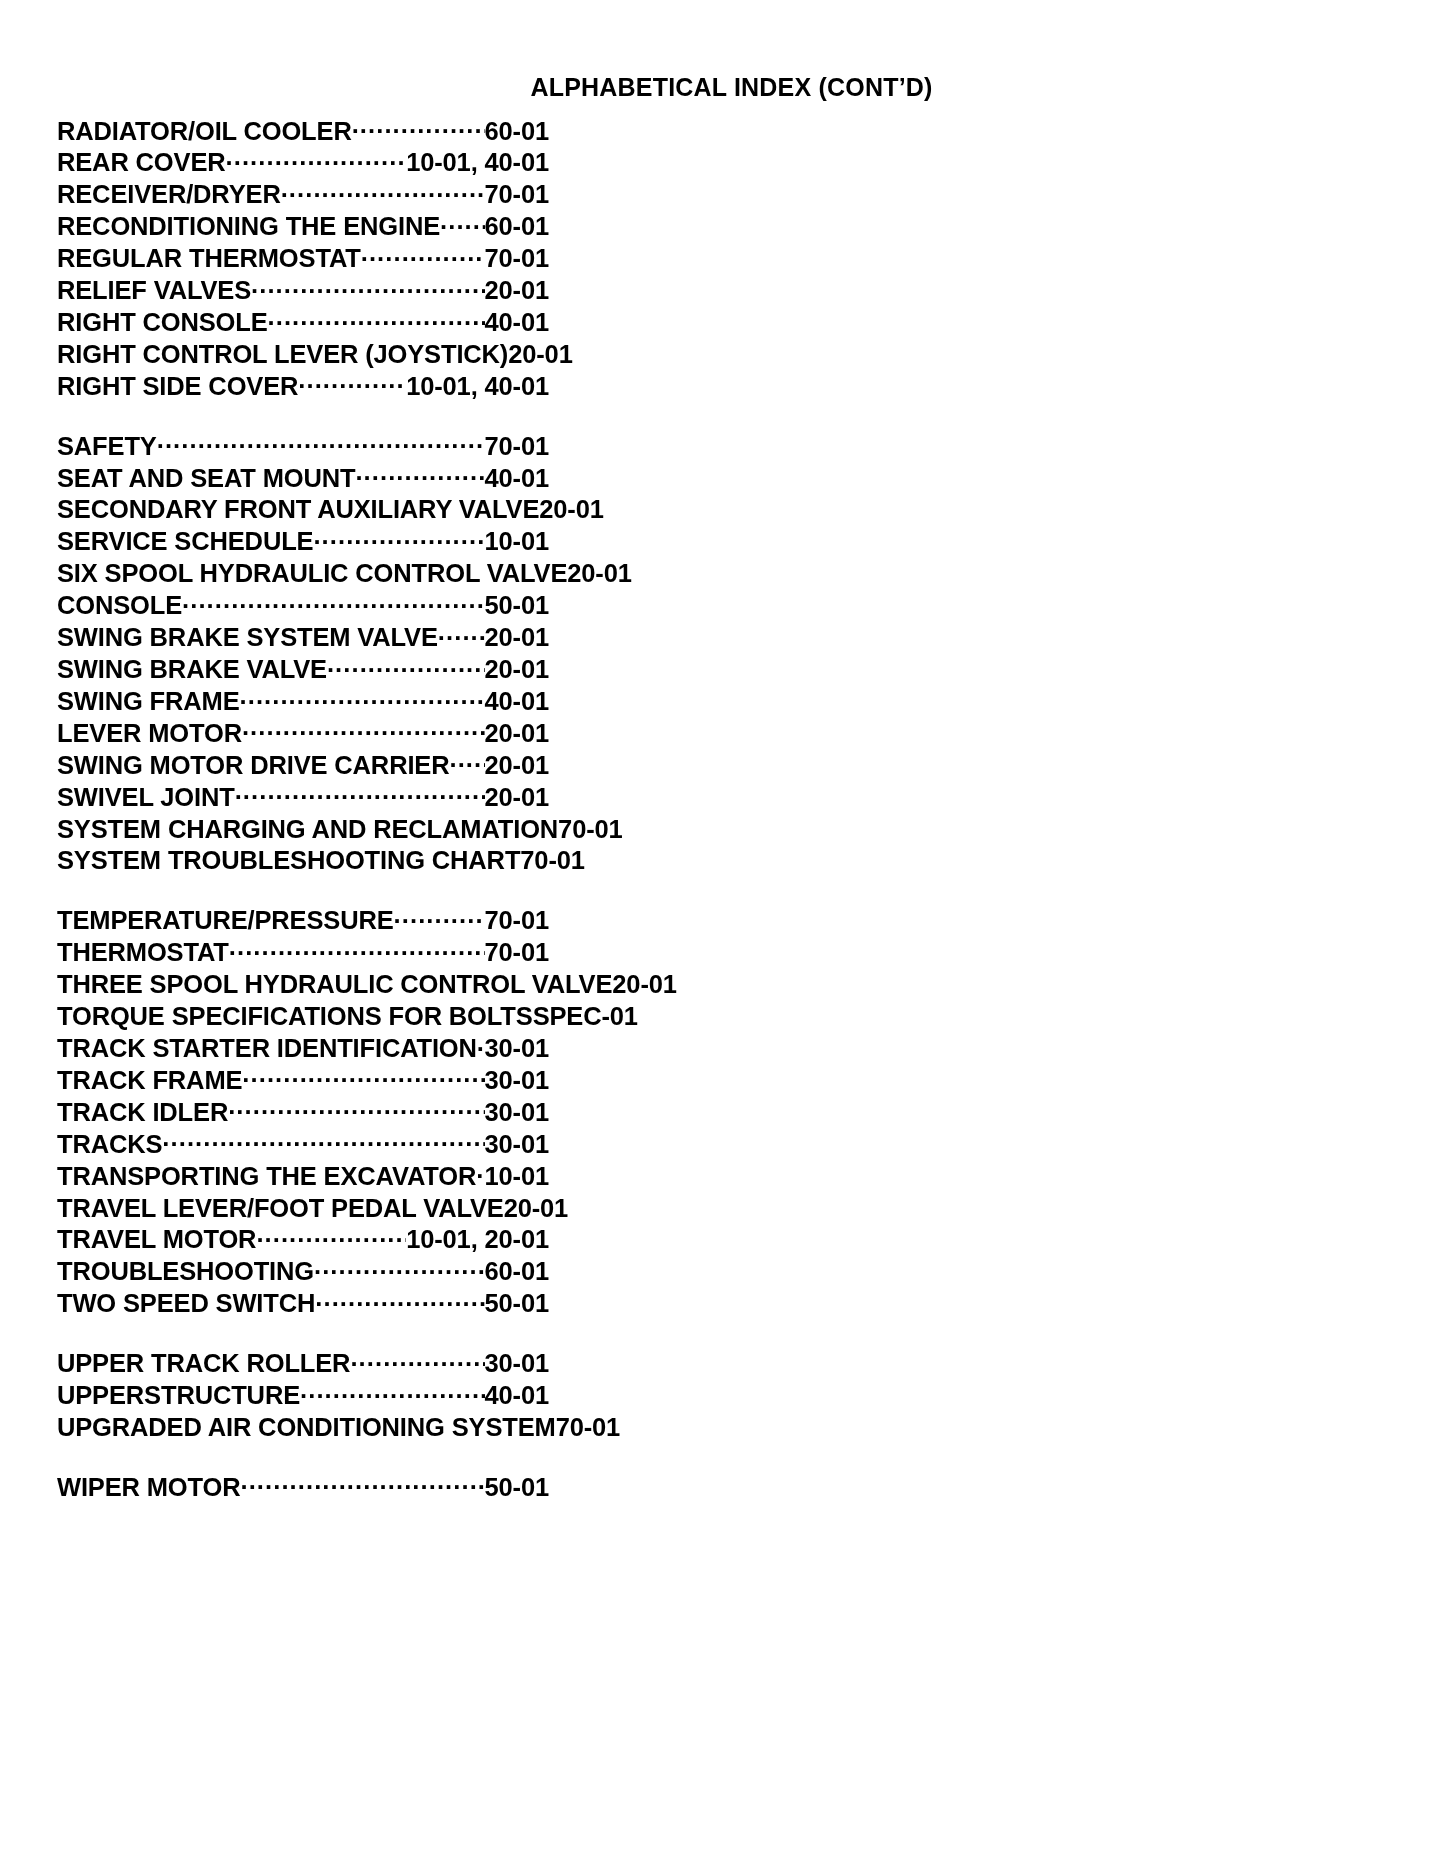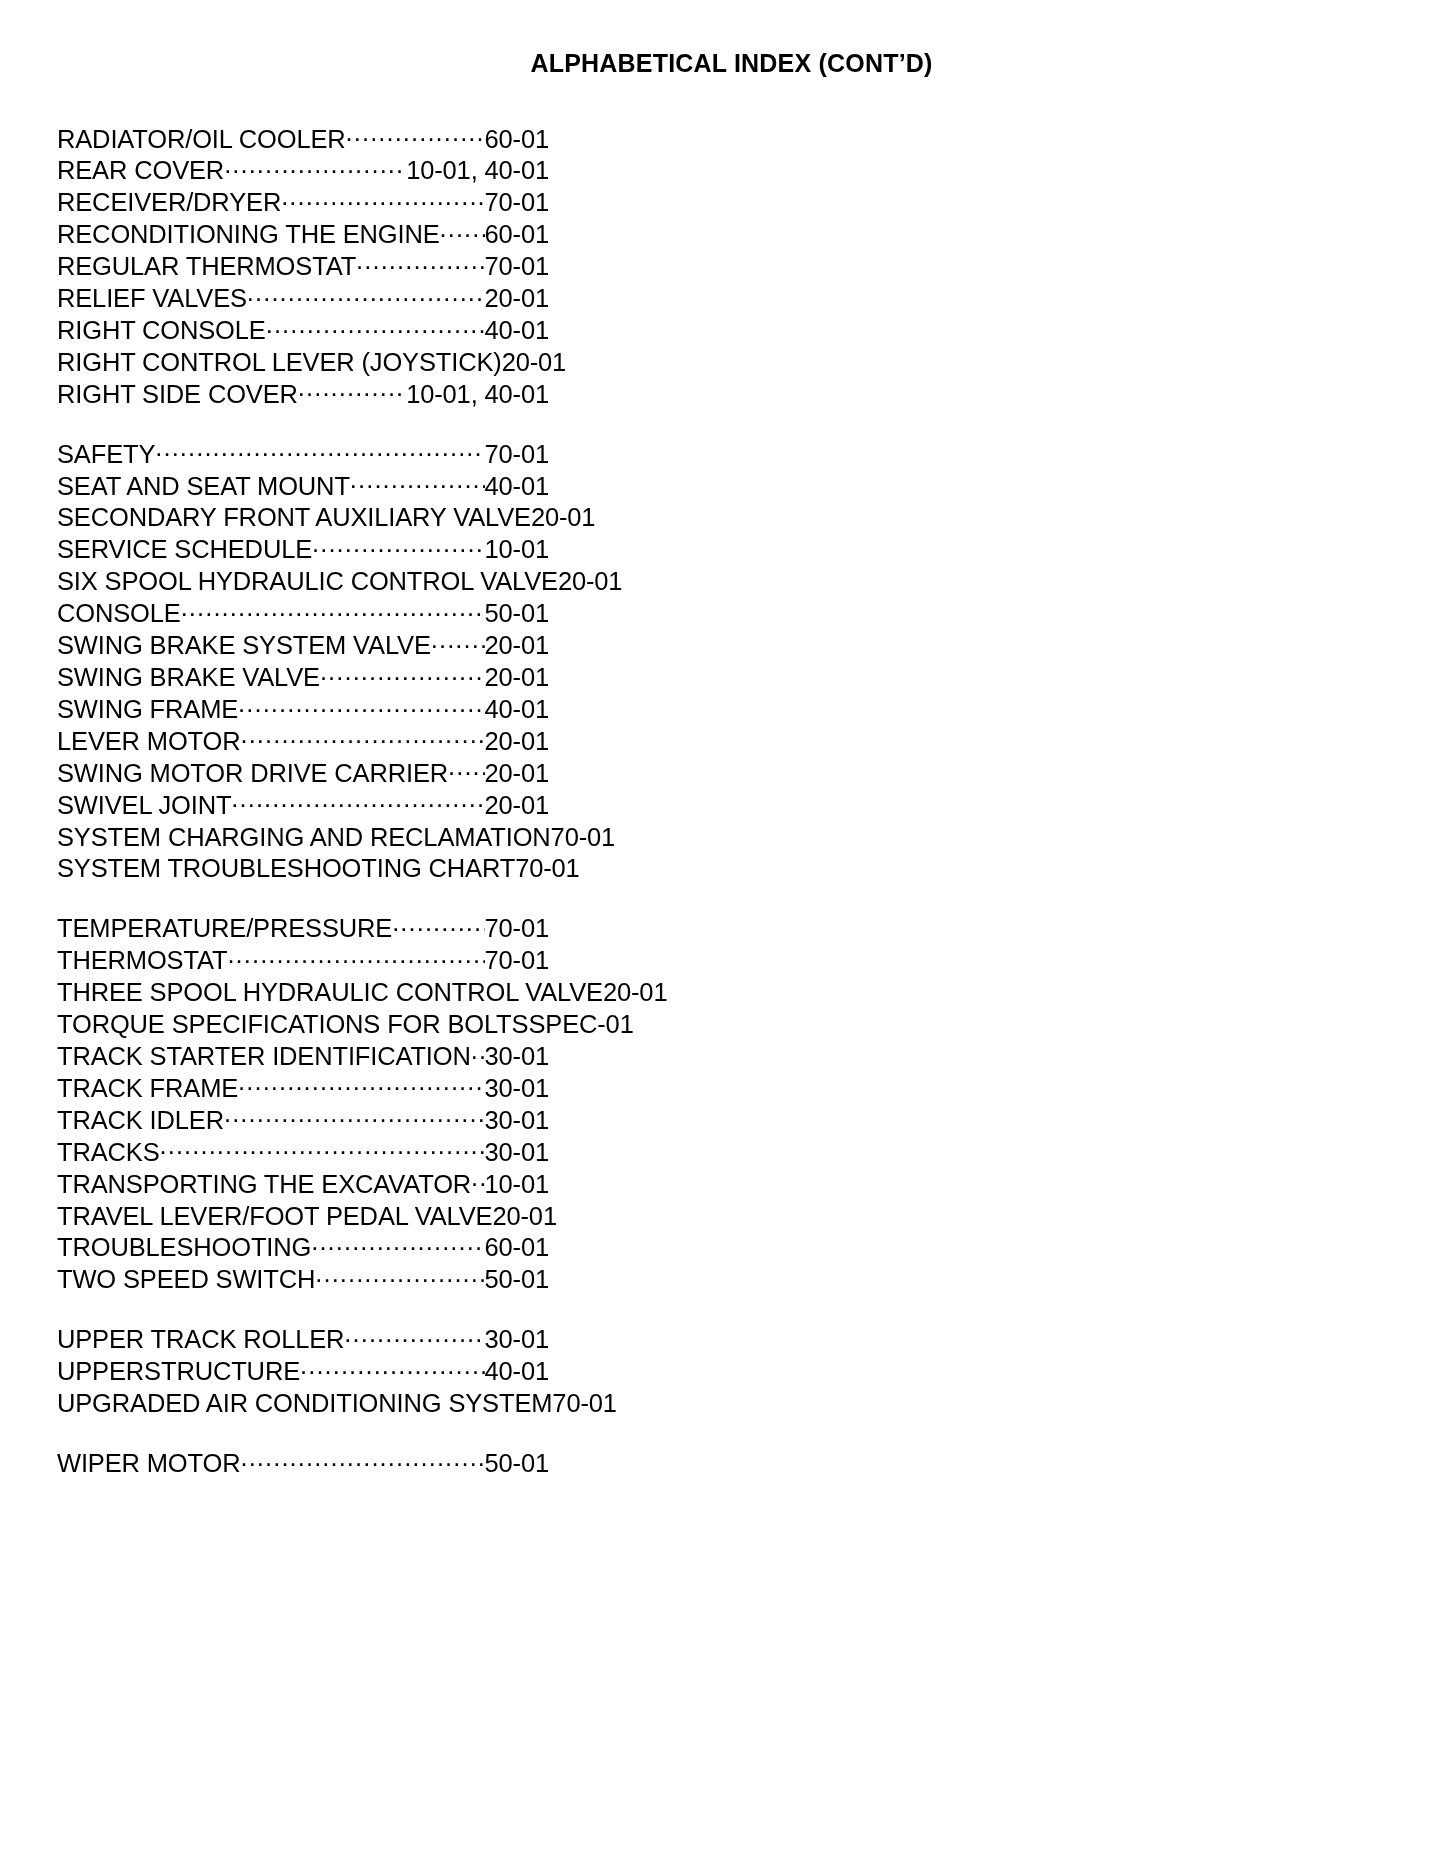--- a/index.html
+++ b/index.html
@@ -20,38 +20,39 @@
     position: absolute;
     left: 0;
     top: 0;
     width: 1445px;
     height: 1870px;
     background: #ffffff;
   }
   .page-title {
     position: absolute;
     left: 0;
-    top: 49px;
+    top: 73px;
     width: 1445px;
     text-align: center;
     font-size: 25px;
     font-weight: bold;
     letter-spacing: 0.2px;
     color: #000000;
     padding-left: 18px;
     box-sizing: border-box;
   }
   .index-body {
     position: absolute;
     left: 57px;
     top: 106px;
     width: 492px;
   }
   .index-group {
-    margin: 16px 0 28px 0;
+    margin: 8px 0 28px 0;
+    font-weight: bold;
   }
   .index-group:last-child {
     margin-bottom: 0;
   }
   .index-entry {
     display: flex;
     align-items: baseline;
     width: 100%;
     font-size: 25.5px;
     line-height: 29.4px;
@@ -255,20 +256,25 @@
           <span class="entry-label">TRANSPORTING THE EXCAVATOR</span>
           <span class="entry-leader"></span>
           <span class="entry-page">10-01</span>
         </div>
         <div class="index-entry">
           <span class="entry-label">TRAVEL LEVER/FOOT PEDAL VALVE</span>
           <span class="entry-leader"></span>
           <span class="entry-page">20-01</span>
         </div>
         <div class="index-entry">
+          <span class="entry-label">TRAVEL MOTOR</span>
+          <span class="entry-leader"></span>
+          <span class="entry-page">10-01, 20-01</span>
+        </div>
+        <div class="index-entry">
           <span class="entry-label">TROUBLESHOOTING</span>
           <span class="entry-leader"></span>
           <span class="entry-page">60-01</span>
         </div>
         <div class="index-entry">
           <span class="entry-label">TWO SPEED SWITCH</span>
           <span class="entry-leader"></span>
           <span class="entry-page">50-01</span>
         </div>
       </div>

